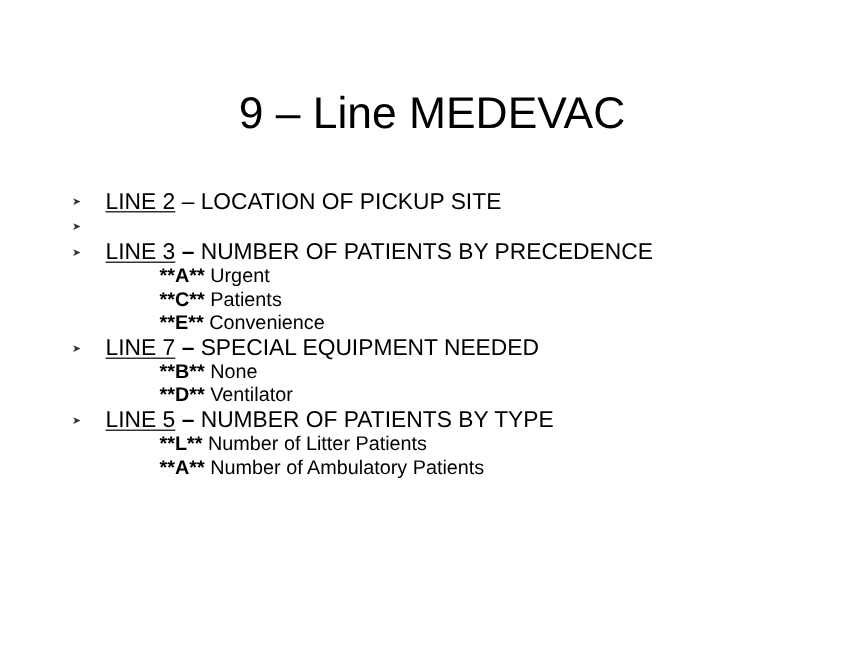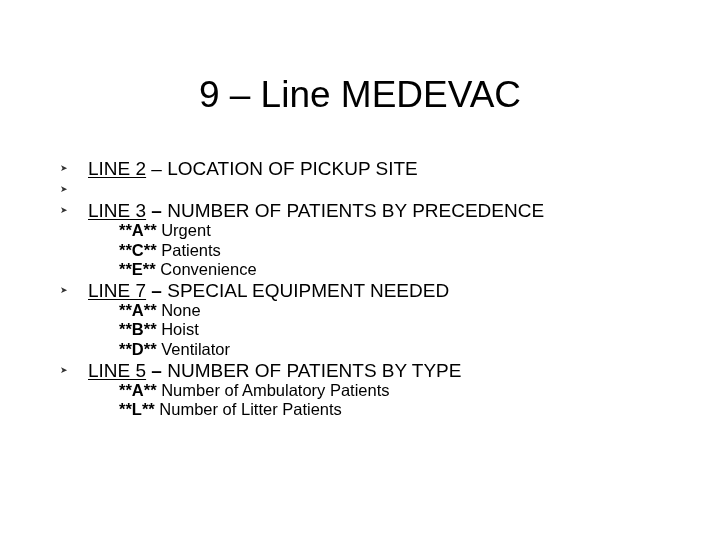--- a/index.html
+++ b/index.html
@@ -63,21 +63,21 @@
     .line-desc { font-weight: normal; }
     .sub-row {
       position: relative;
       height: 19.6px;
       line-height: 19.6px;
       font-size: 16.5px;
       white-space: nowrap;
     }
     .sub-text {
       position: absolute;
-      left: 119px;
+      left: 133px;
       top: 0;
     }
     .sub-code { font-weight: bold; }
     .sub-desc { font-weight: normal; }
   </style>
 </head>
 <body>
 
 <div class="title">9 – Line MEDEVAC</div>
 
@@ -110,35 +110,32 @@
     <span class="sub-text"><span class="sub-code">**E**</span><span class="sub-desc"> Convenience</span></span>
   </div>
 
   <div class="line-row">
     <span class="bullet">➤</span>
     <span class="line-text">
       <span class="line-label">LINE 7</span><span class="line-dash-bold"> – </span><span class="line-desc">SPECIAL EQUIPMENT NEEDED</span>
     </span>
   </div>
   <div class="sub-row">
-    <span class="sub-text"><span class="sub-code">**A**</span><span class="sub-desc"> None</span></span>
-  </div>
-  <div class="sub-row">
-    <span class="sub-text"><span class="sub-code">**B**</span><span class="sub-desc"> Hoist</span></span>
+    <span class="sub-text"><span class="sub-code">**B**</span><span class="sub-desc"> None</span></span>
   </div>
   <div class="sub-row">
     <span class="sub-text"><span class="sub-code">**D**</span><span class="sub-desc"> Ventilator</span></span>
   </div>
 
   <div class="line-row">
     <span class="bullet">➤</span>
     <span class="line-text">
       <span class="line-label">LINE 5</span><span class="line-dash-bold"> – </span><span class="line-desc">NUMBER OF PATIENTS BY TYPE</span>
     </span>
   </div>
   <div class="sub-row">
-    <span class="sub-text"><span class="sub-code">**A**</span><span class="sub-desc"> Number of Ambulatory Patients</span></span>
+    <span class="sub-text"><span class="sub-code">**L**</span><span class="sub-desc"> Number of Litter Patients</span></span>
   </div>
   <div class="sub-row">
-    <span class="sub-text"><span class="sub-code">**L**</span><span class="sub-desc"> Number of Litter Patients</span></span>
+    <span class="sub-text"><span class="sub-code">**A**</span><span class="sub-desc"> Number of Ambulatory Patients</span></span>
   </div>
 
 </div>
 
 </body></html>

